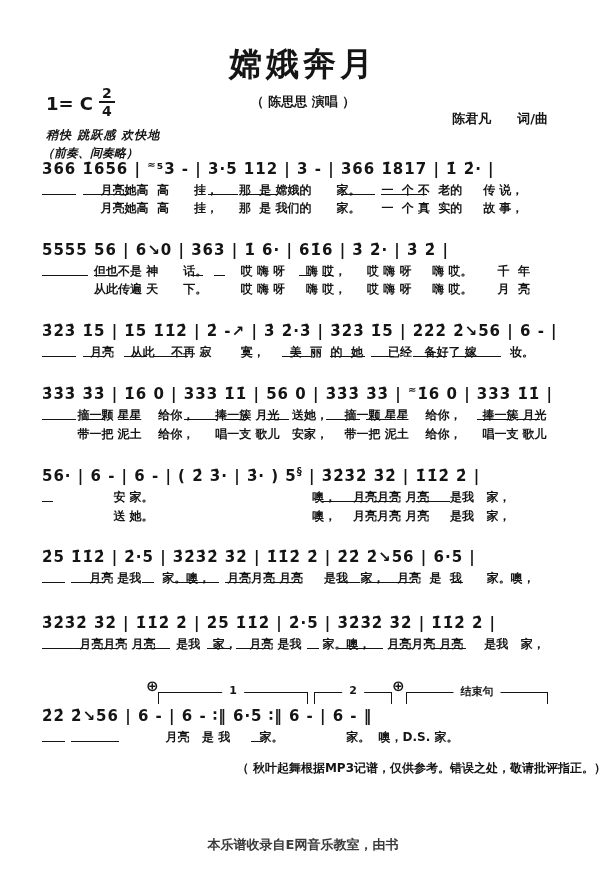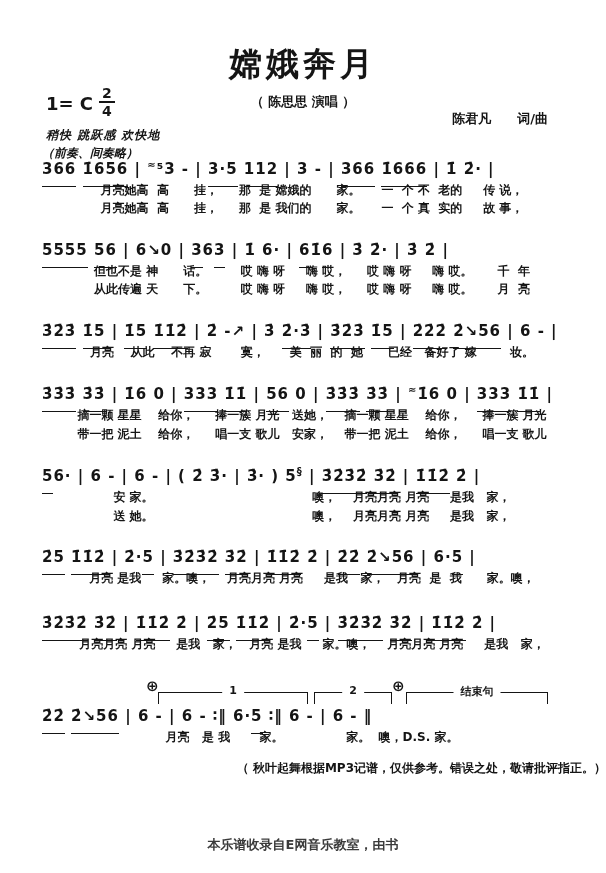--- a/index.html
+++ b/index.html
@@ -17,21 +17,21 @@
   .frac .ft{display:block;border-bottom:2px solid #151515;padding:0 3px 1px;}
   .frac .fb{display:block;padding-top:1px;}
   .credit{position:absolute;right:58px;top:110px;font-size:13px;font-weight:bold;}
   .tempo{position:absolute;left:46px;top:127px;font-size:12px;font-weight:bold;font-style:italic;letter-spacing:1px;}
   .intro{position:absolute;left:42px;top:145px;font-size:12px;font-weight:bold;font-style:italic;}
   #systems{position:absolute;left:42px;top:158px;width:540px;}
   .system{margin-bottom:22px;}
   .system:nth-child(6),.system:nth-child(7){margin-bottom:26px;}
   .system:last-child{margin-bottom:4px;}
   .notes{font-size:15px;font-weight:bold;white-space:pre;letter-spacing:1px;line-height:1.45;}
-  .notes .u{border-bottom:1.6px solid #151515;padding-bottom:8px;text-align:right;}
+  .notes .u{border-bottom:1.6px solid #151515;padding-bottom:16px;text-align:right;}
   .notes sup{font-size:10px;}
   .lyric{font-size:12px;font-weight:bold;white-space:pre;line-height:1.55;text-align:center;}
   .overlay{position:relative;height:26px;}
   .coda{position:absolute;top:-3px;font-size:15px;font-weight:bold;}
   .volta{position:absolute;top:12px;height:11px;
     border-top:1.6px solid #151515;border-left:1.6px solid #151515;border-right:1.6px solid #151515;}
   .volta .vl{position:absolute;top:-9px;left:50%;transform:translateX(-50%);
     background:#fff;padding:0 7px;font-size:11px;font-weight:bold;white-space:nowrap;}
   .footnote{position:absolute;left:0;top:760px;width:100%;text-align:right;
     font-size:12px;font-weight:bold;}
@@ -47,21 +47,21 @@
   <div class="subtitle">（ 陈思思 演唱 ）</div>
 
   <div class="keyrow"><span>1= C</span><span class="frac"><span class="ft">2</span><span class="fb">4</span></span></div>
 
   <div class="credit">陈君凡　　词/曲</div>
   <div class="tempo">稍快 跳跃感 欢快地</div>
   <div class="intro">（前奏、间奏略）</div>
 
   <div id="systems">
       <div class="system">
-        <div class="notes"><span class="u">366</span> <span class="u">1̇656</span> | <sup>≈</sup>⁵3 - | <span class="u">3·5</span> <span class="u">112</span> | 3 - | <span class="u">366</span> <span class="u">1̇666</span> | 1̇ 2̇· |</div>
+        <div class="notes"><span class="u">366</span> <span class="u">1̇656</span> | <sup>≈</sup>⁵3 - | <span class="u">3·5</span> <span class="u">112</span> | 3 - | <span class="u">366</span> <span class="u">1̇817</span> | 1̇ 2̇· |</div>
         <div class="lyric">月亮她高  高      挂，     那  是 嫦娥的      家。     一  个 不  老的     传 说，</div>
         <div class="lyric">月亮她高  高      挂，     那  是 我们的      家。     一  个 真  实的     故 事，</div>
       </div>
       <div class="system">
         <div class="notes"><span class="u">5555</span> <span class="u">56</span> | 6↘0 | <span class="u">3</span>6<span class="u">3</span> | 1̇ 6· | <span class="u">6</span>1̇<span class="u">6</span> | 3̇ 2̇· | 3̇ 2̇ |</div>
         <div class="lyric">但也不是 神      话。        哎 嗨 呀     嗨 哎，     哎 嗨 呀     嗨 哎。      千  年</div>
         <div class="lyric">从此传遍 天      下。        哎 嗨 呀     嗨 哎，     哎 嗨 呀     嗨 哎。      月  亮</div>
       </div>
       <div class="system">
         <div class="notes"><span class="u">3̇2̇3̇</span> <span class="u">1̇5</span> | <span class="u">1̇5</span> <span class="u">1̇1̇2̇</span> | 2̇ -↗ | 3̇ <span class="u">2̇·3̇</span> | <span class="u">3̇2̇3̇</span> <span class="u">1̇5</span> | <span class="u">2̇2̇2̇</span> <span class="u">2̇↘56</span> | 6 - |</div>

